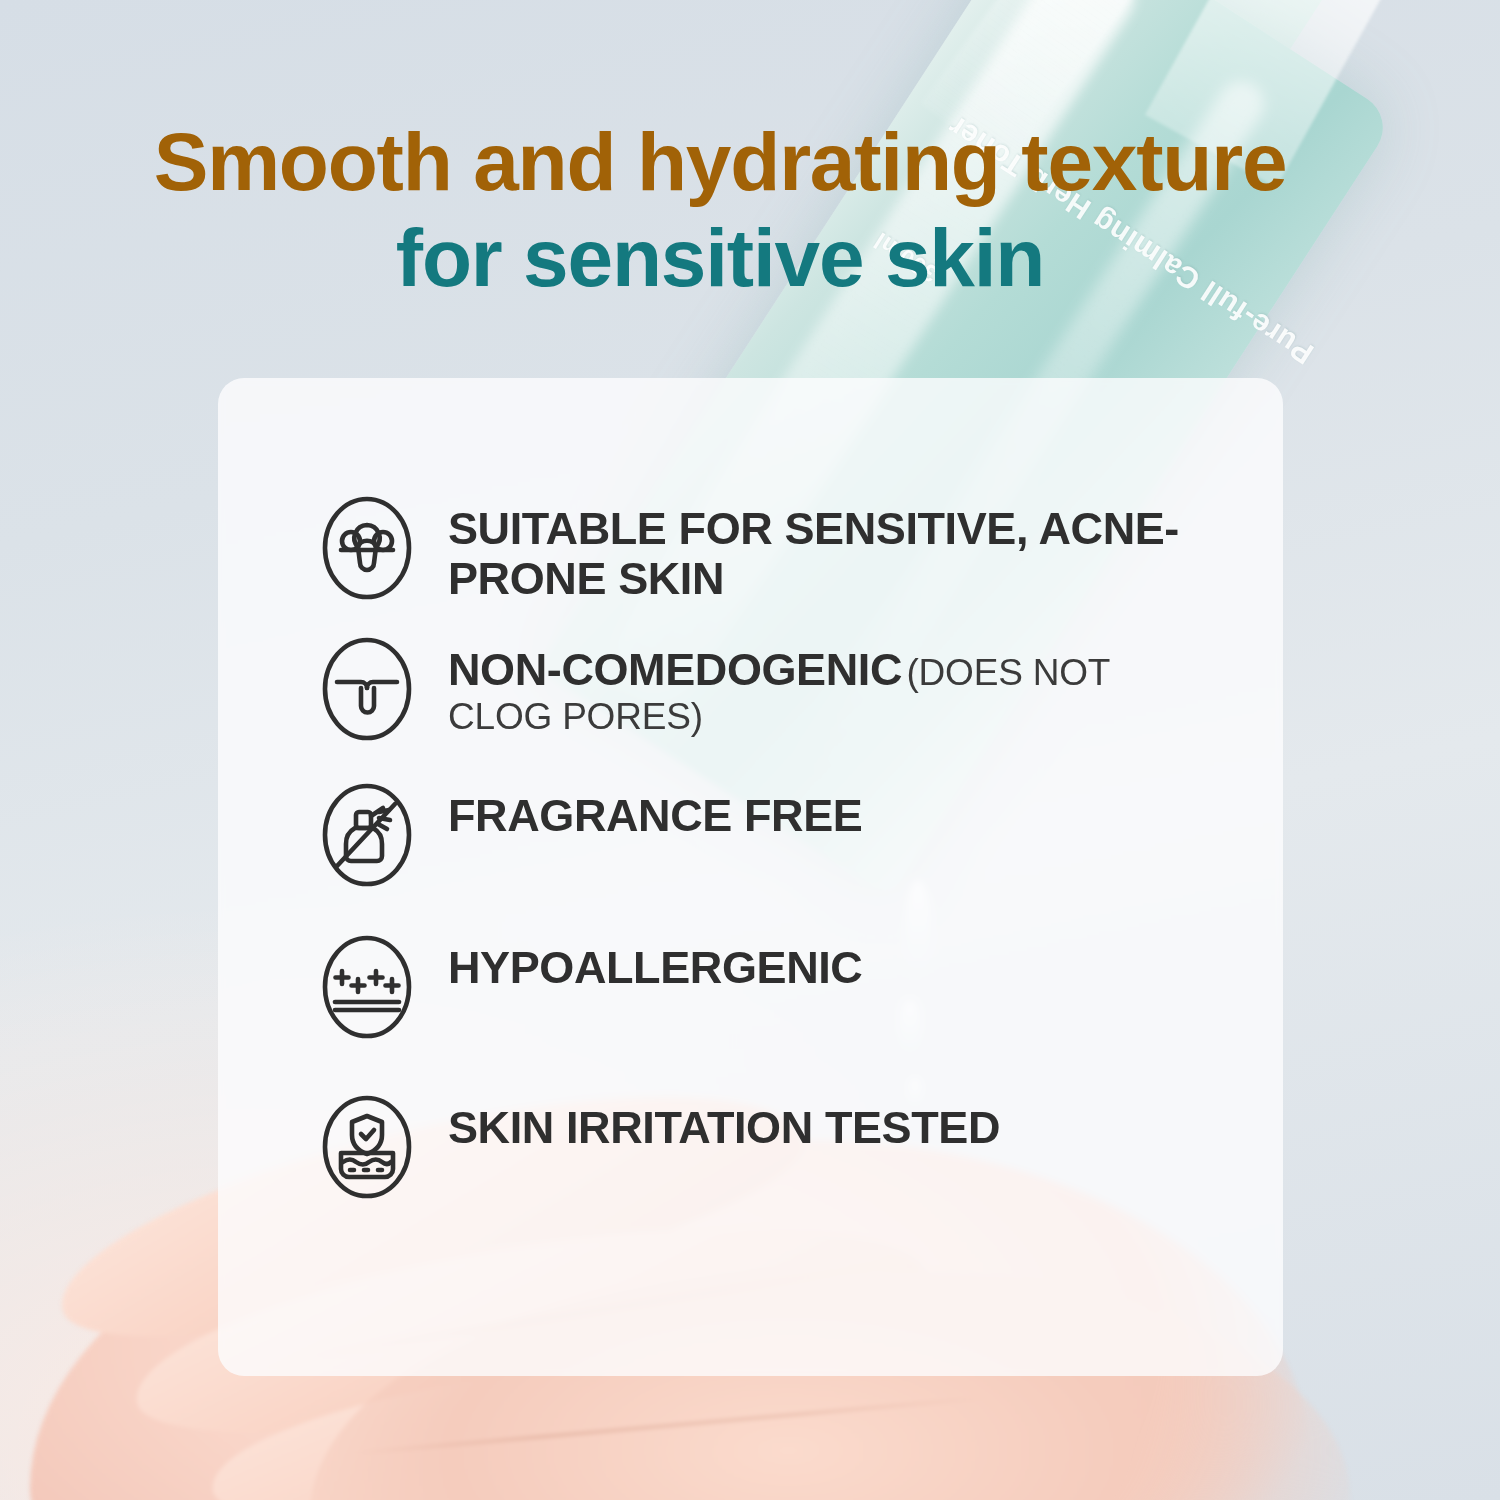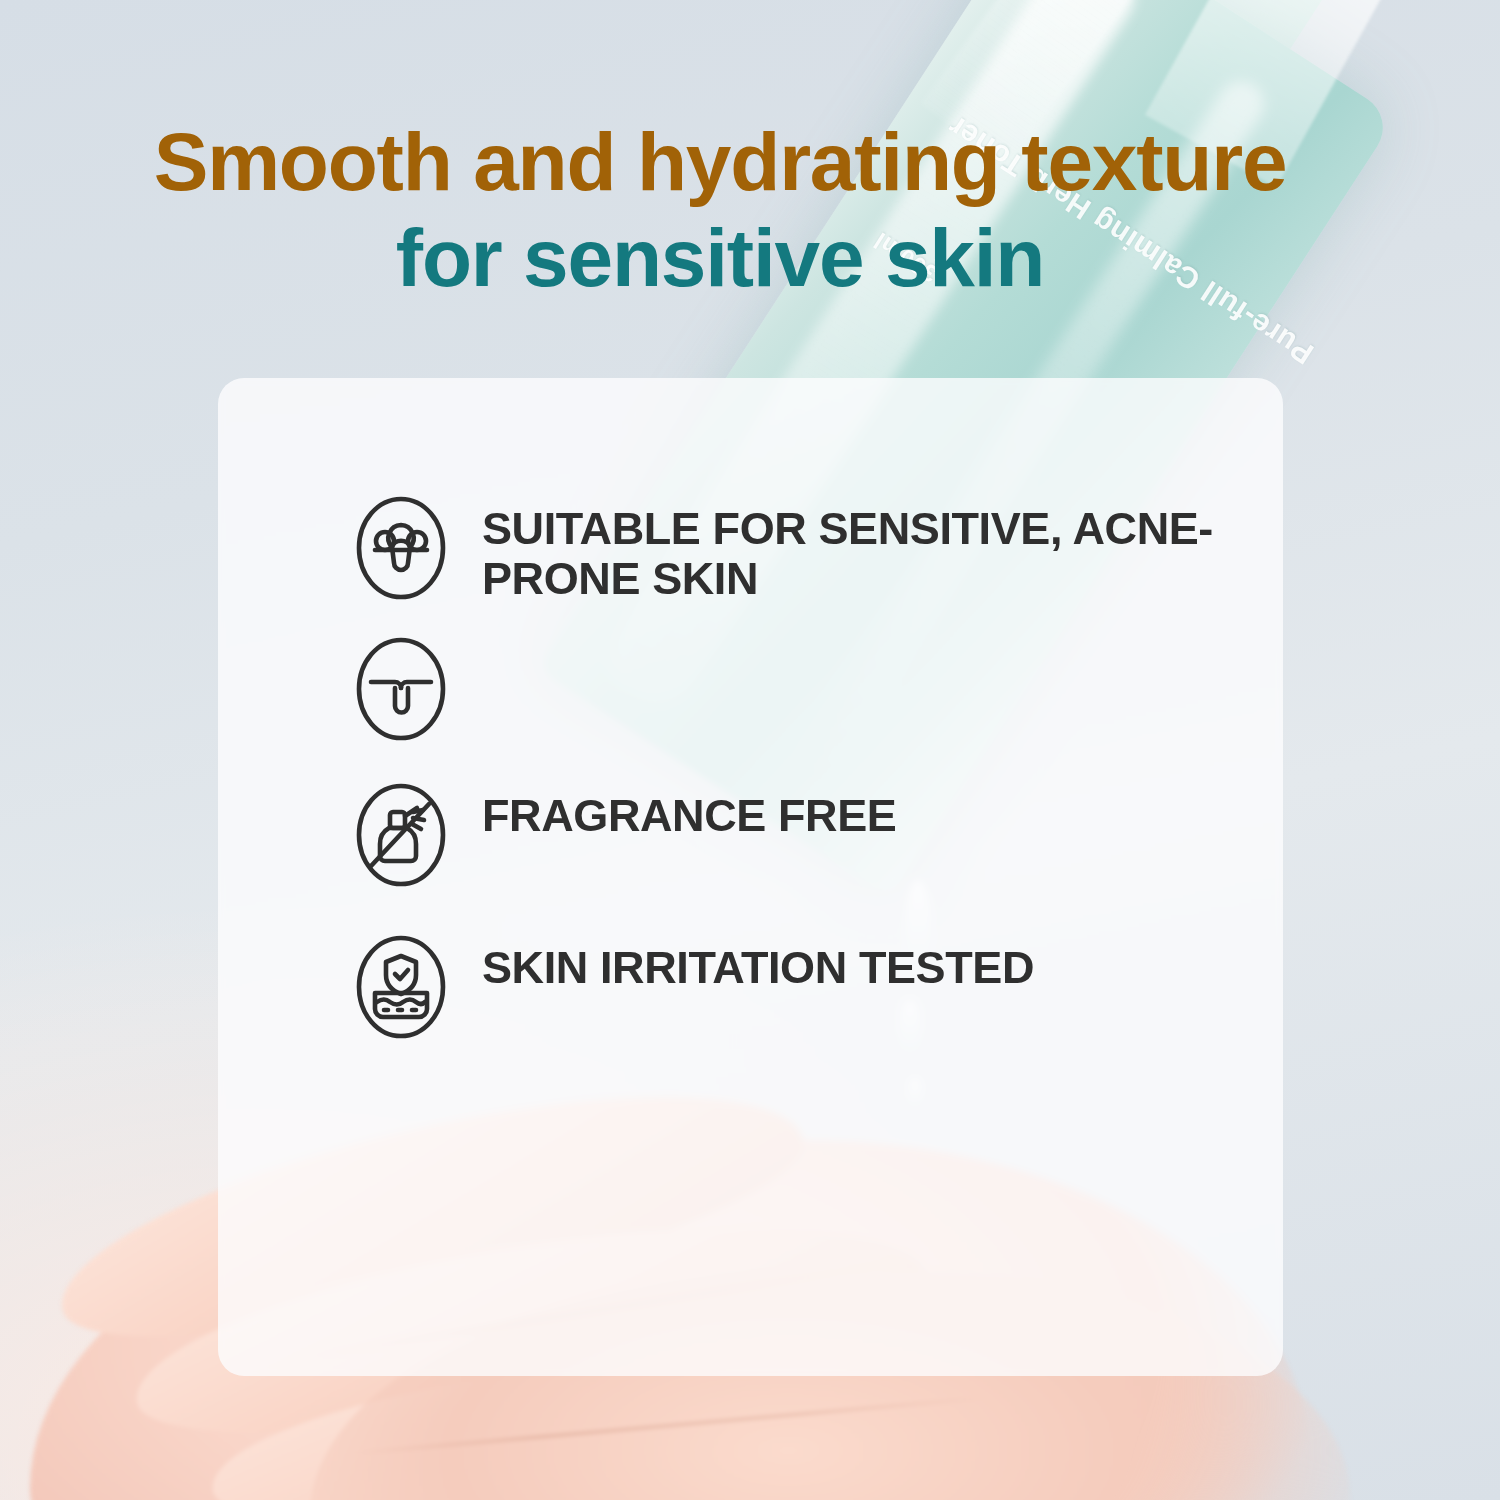--- a/index.html
+++ b/index.html
@@ -165,21 +165,21 @@
     font-size:82px;
     font-weight:700;
     color:#14797f;
     letter-spacing:-1.2px;
     margin-top:12px;
   }
 
   
   .features {
     position:absolute;
-    left:352px; top:492px;
+    left:318px; top:492px;
     width:880px;
   }
   .feature {
     display:flex;
     align-items:flex-start;
     margin-bottom:42px;
   }
   .feature:last-child { margin-bottom:0; }
 
   .ficon {
@@ -275,37 +275,57 @@
 
     <div class="feature f-b">
       <span class="ficon">
         <svg width="92" height="106" viewBox="0 0 92 106" fill="none" stroke="#2f2f2f" stroke-width="4.6" stroke-linecap="round" stroke-linejoin="round">
           <ellipse cx="46" cy="53" rx="42" ry="49"></ellipse>
           <path d="M16 46 h24 a6 6 0 0 1 6 6"></path>
           <path d="M76 46 h-24 a6 6 0 0 0 -6 6"></path>
           <path d="M40 52 v18 a6.5 6.5 0 0 0 13 0 v-18"></path>
         </svg>
       </span>
+      <span class="ftext">
+        <span class="ftitle">NON-COMEDOGENIC</span>
+        <span class="fsub">(DOES NOT CLOG PORES)</span>
+      </span>
     </div>
 
     <div class="feature f-c">
       <span class="ficon">
         <svg width="92" height="106" viewBox="0 0 92 106" fill="none" stroke="#2f2f2f" stroke-width="4.6" stroke-linecap="round" stroke-linejoin="round">
           <ellipse cx="46" cy="53" rx="42" ry="49"></ellipse>
           <path d="M34 46 h18 a18 18 0 0 1 9 16 v12 a5 5 0 0 1 -5 5 h-26 a5 5 0 0 1 -5 -5 v-12 a18 18 0 0 1 9 -16 z"></path>
           <rect x="35" y="30" width="15" height="16" rx="3"></rect>
           <path d="M50 34 l12 -8 M58 30 l10 -2 M58 36 l11 2 M57 42 l9 5"></path>
           <path d="M16 84 L74 22"></path>
         </svg>
       </span>
       <span class="ftext">
         <span class="ftitle">FRAGRANCE FREE</span>
       </span>
     </div>
 
+    <div class="feature f-d">
+      <span class="ficon">
+        <svg width="92" height="106" viewBox="0 0 92 106" fill="none" stroke="#2f2f2f" stroke-width="4.6" stroke-linecap="round" stroke-linejoin="round">
+          <ellipse cx="46" cy="53" rx="42" ry="49"></ellipse>
+          <path d="M21 37 v13 M14.5 43.5 h13"></path>
+          <path d="M37 45 v13 M30.5 51.5 h13"></path>
+          <path d="M55 37 v13 M48.5 43.5 h13"></path>
+          <path d="M71 45 v13 M64.5 51.5 h13"></path>
+          <path d="M14 68 h64"></path>
+          <path d="M14 76 h64"></path>
+        </svg>
+      </span>
+      <span class="ftext">
+        <span class="ftitle">HYPOALLERGENIC</span>
+      </span>
+    </div>
 
     <div class="feature">
       <span class="ficon">
         <svg width="92" height="106" viewBox="0 0 92 106" fill="none" stroke="#2f2f2f" stroke-width="4.6" stroke-linecap="round" stroke-linejoin="round">
           <ellipse cx="46" cy="53" rx="42" ry="49"></ellipse>
           <path d="M46 22 l15 6 v13 c0 10 -7 16 -15 19 c-8 -3 -15 -9 -15 -19 v-13 z"></path>
           <path d="M40 40 l5 5 l8 -9"></path>
           <path d="M20 59 h52 v16 a8 8 0 0 1 -8 8 h-36 a8 8 0 0 1 -8 -8 z"></path>
           <path d="M22 68 q7 -5 13 0 q7 5 13 0 q7 -5 13 0 q5 4 9 0"></path>
           <path d="M29 76 h4 M43 76 h4 M57 76 h4"></path>

